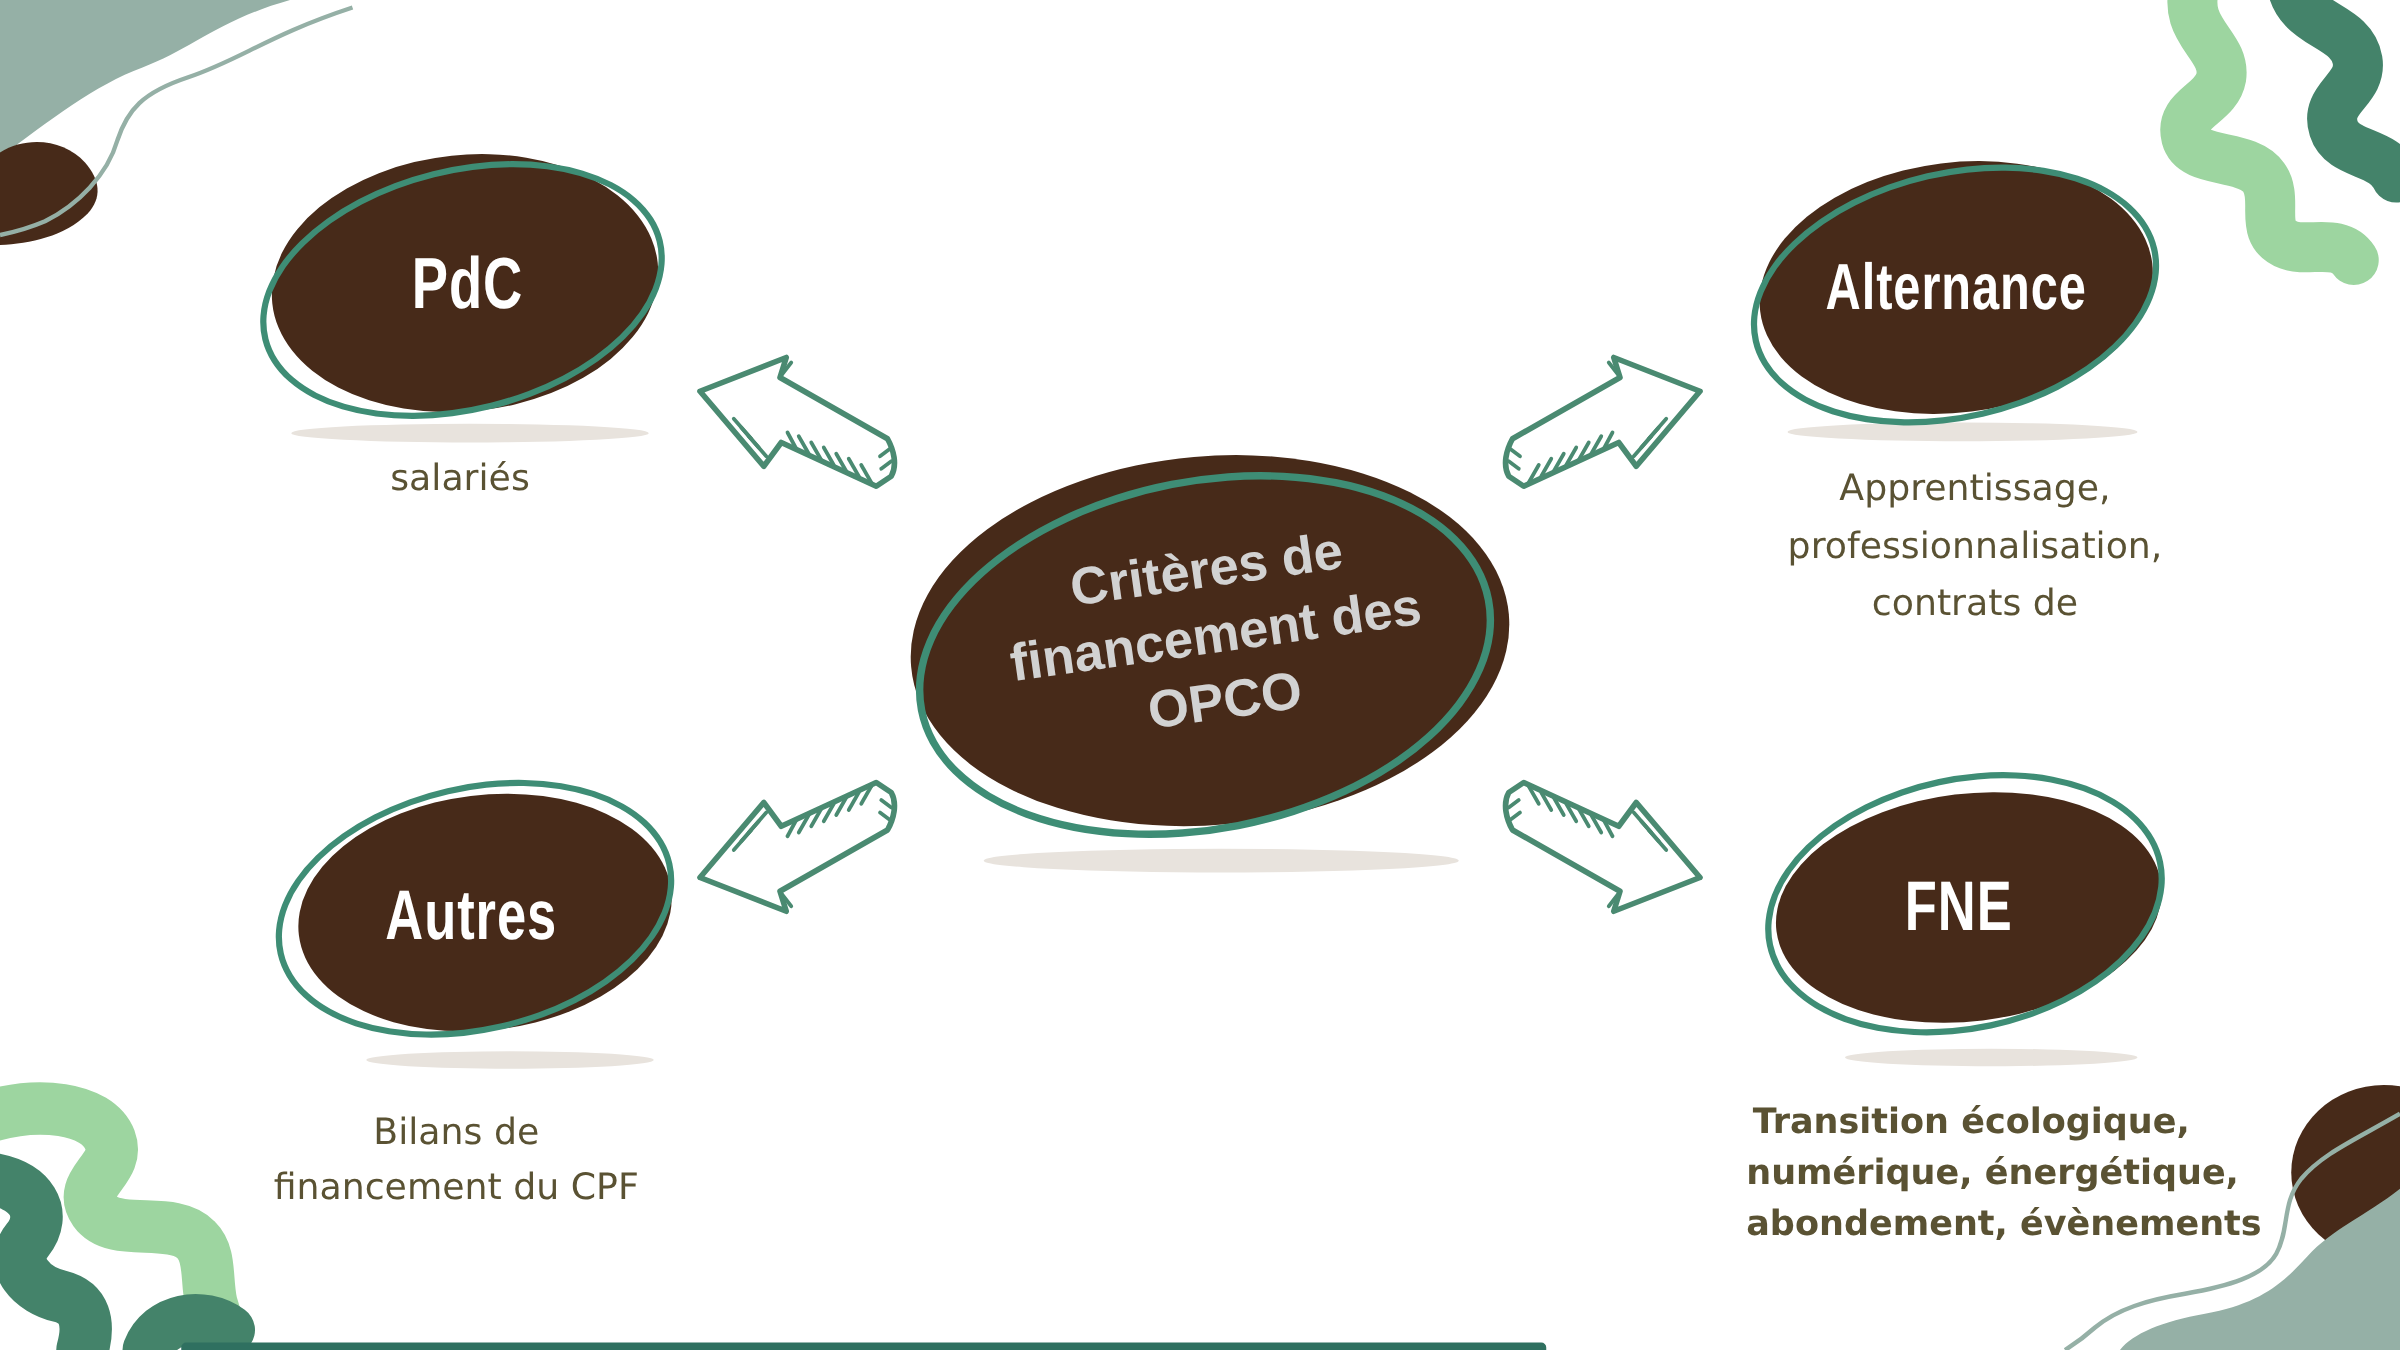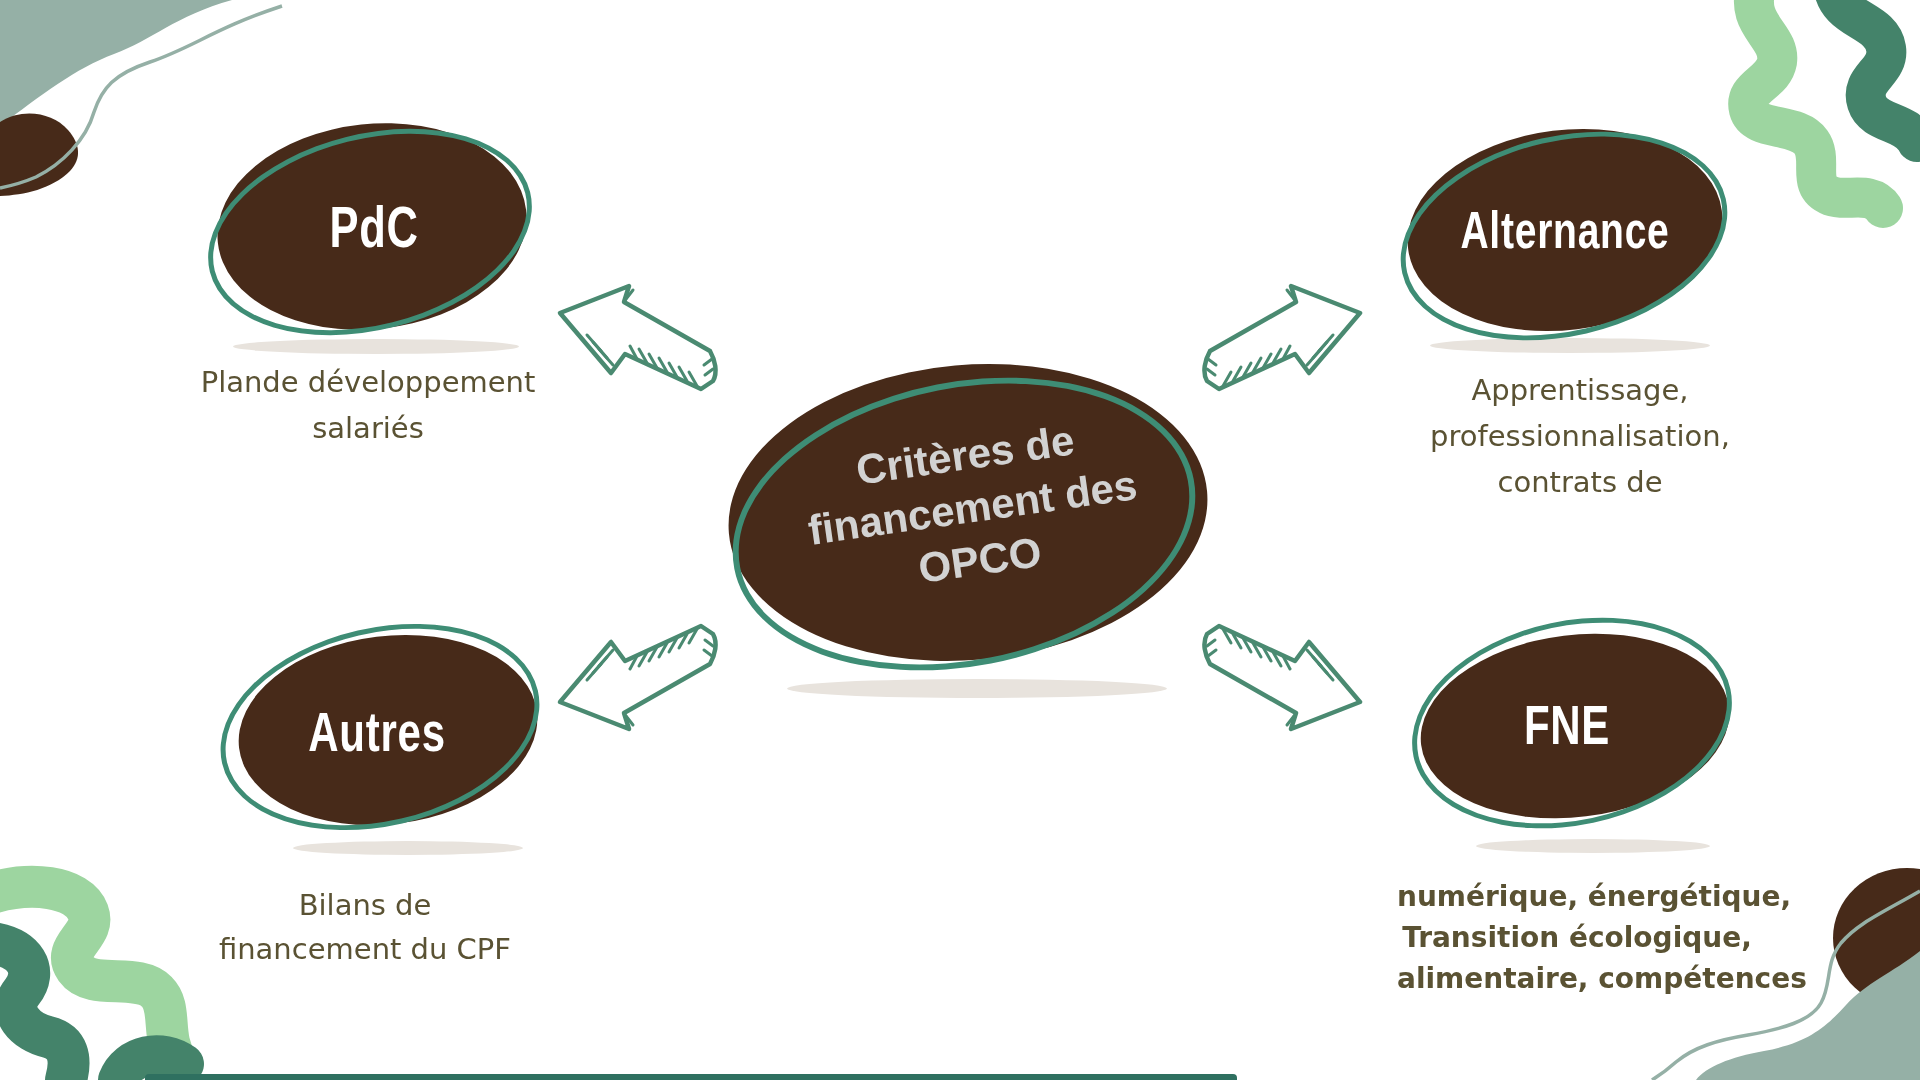--- a/index.html
+++ b/index.html
@@ -101,21 +101,20 @@
       <div>financement des</div>
       <div>OPCO</div>
     </div>
   </div>
 
   <div>
     <div class="blob" style="left:217px;top:124px;width:310px;height:205px;transform:rotate(-6deg);"></div>
     <div class="ring" style="left:205px;top:134px;width:330px;height:196px;transform:rotate(-14deg);"></div>
     <div class="node-label" style="left:274px;top:194px;width:200px;font-size:58px;line-height:66px;">PdC</div>
     <div class="desc" style="left:198px;top:359px;width:340px;line-height:46px;">
-      <div>Plande développement</div>
       <div>salariés</div>
     </div>
   </div>
 
   <div>
     <div class="blob" style="left:1407px;top:130px;width:316px;height:200px;transform:rotate(-7deg);"></div>
     <div class="ring" style="left:1398px;top:136px;width:332px;height:200px;transform:rotate(-13deg);"></div>
     <div class="node-label" style="left:1415px;top:199px;width:300px;font-size:52px;line-height:62px;">Alternance</div>
     <div class="desc" style="left:1400px;top:367px;width:360px;line-height:46px;">
       <div>Apprentissage,</div>
@@ -132,19 +131,19 @@
       <div>Bilans de</div>
       <div>financement du CPF</div>
     </div>
   </div>
 
   <div>
     <div class="blob" style="left:1420px;top:635px;width:310px;height:182px;transform:rotate(-7deg);"></div>
     <div class="ring" style="left:1410px;top:621px;width:324px;height:204px;transform:rotate(-12deg);"></div>
     <div class="node-label" style="left:1467px;top:693px;width:200px;font-size:56px;line-height:64px;">FNE</div>
     <div class="desc desc-bold" style="left:1397px;top:876px;width:360px;line-height:41px;">
+      <div>Transition écologique,</div>
       <div>numérique, énergétique,</div>
-      <div>Transition écologique,</div>
-      <div>alimentaire, compétences</div>
+      <div>abondement, évènements</div>
     </div>
   </div>
 
 </div>
 
 </body></html>

